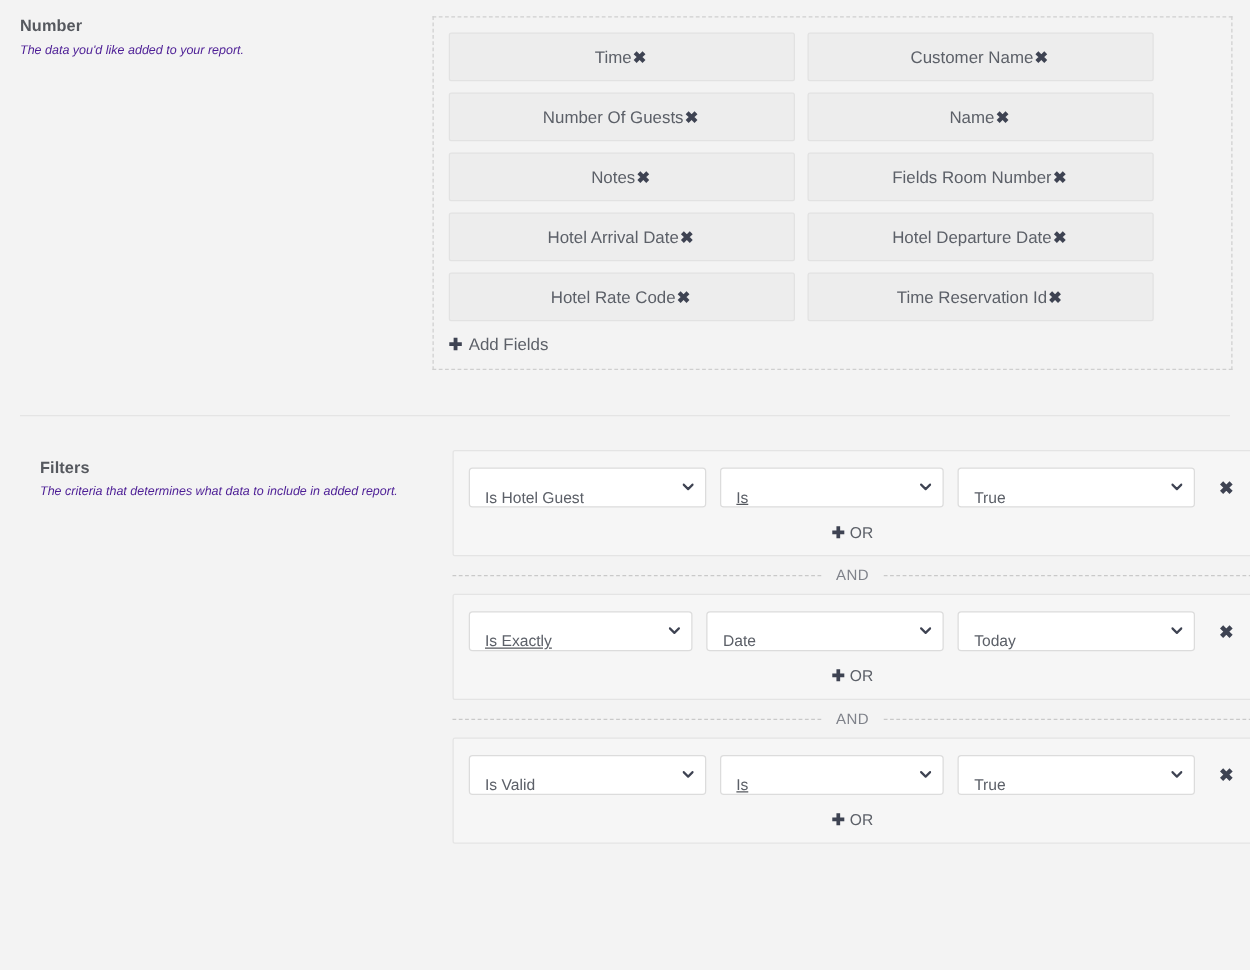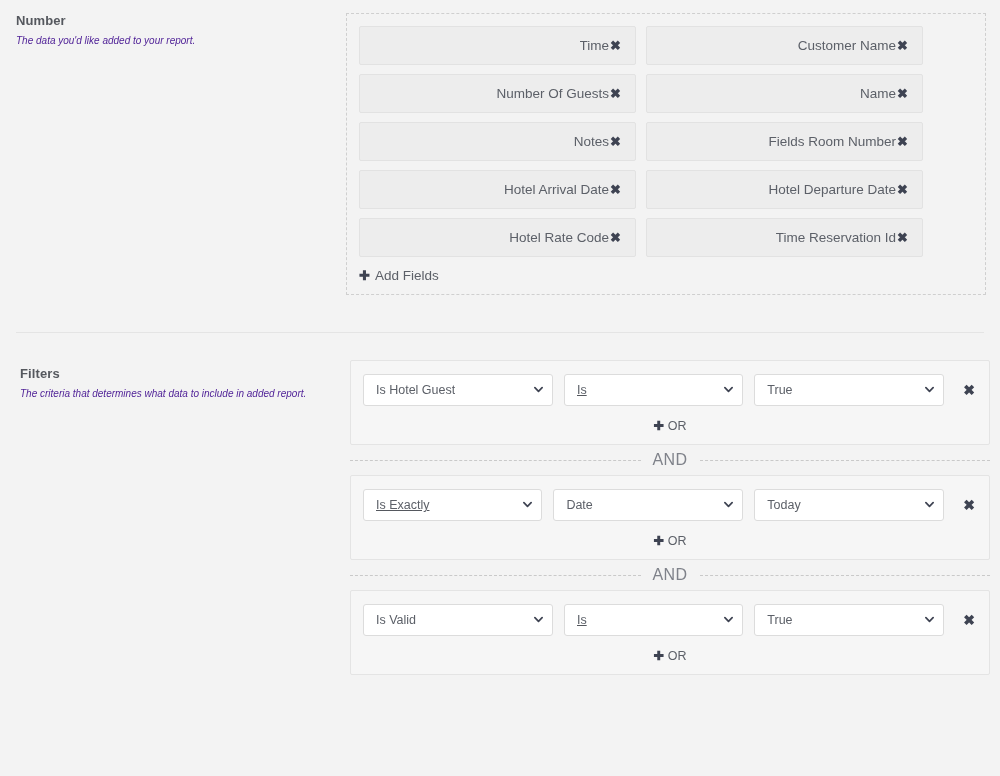--- a/index.html
+++ b/index.html
@@ -71,21 +71,21 @@
   }
   .field-pill {
     box-sizing: border-box;
     width: 277px;
     height: 39px;
     background: #ededed;
     border: 1px solid #e2e2e2;
     border-radius: 2px;
     display: flex;
     align-items: center;
-    justify-content: flex-end;
+    justify-content: center;
     padding: 0 13px 0 12px;
   }
   .field-pill-label {
     font-size: 13.5px;
     color: #5c6068;
     white-space: nowrap;
     overflow: hidden;
     text-overflow: ellipsis;
   }
   .pill-remove {
@@ -119,21 +119,21 @@
     right: 16px;
     top: 332px;
     height: 1px;
     background: #e4e4e4;
   }
 
   
   #filters-section {
     position: absolute;
     top: 360px;
-    left: 4px;
+    left: 16px;
     right: 0;
   }
   #filters-section .section-label {
     padding-top: 6px;
   }
   .filters-body {
     width: 640px;
   }
   .filter-group {
     box-sizing: border-box;
@@ -149,21 +149,21 @@
     gap: 11px;
   }
   .select {
     position: relative;
     box-sizing: border-box;
     height: 32px;
     background: #ffffff;
     border: 1px solid #dcdcdc;
     border-radius: 3px;
     display: flex;
-    align-items: center;
+    align-items: flex-end;
     padding: 0 26px 0 12px;
     cursor: pointer;
   }
   .select-field { width: 196px; }
   .select-op    { width: 185px; text-decoration: underline; }
   .select-val   { width: 196px; }
   .select-text {
     font-size: 12.5px;
     color: #5c6068;
     white-space: nowrap;
@@ -215,21 +215,21 @@
     height: 30px;
     gap: 12px;
     color: #85888f;
   }
   .and-divider .line {
     flex: 1 1 auto;
     border-top: 1px dashed #c9c9c9;
     height: 0;
   }
   .and-divider .and-label {
-    font-size: 16px;
+    font-size: 12px;
     color: #7f828a;
     letter-spacing: .4px;
   }
 </style>
 </head>
 <body>
 
 <div class="page">
 
   <div class="section" id="fields-section">

